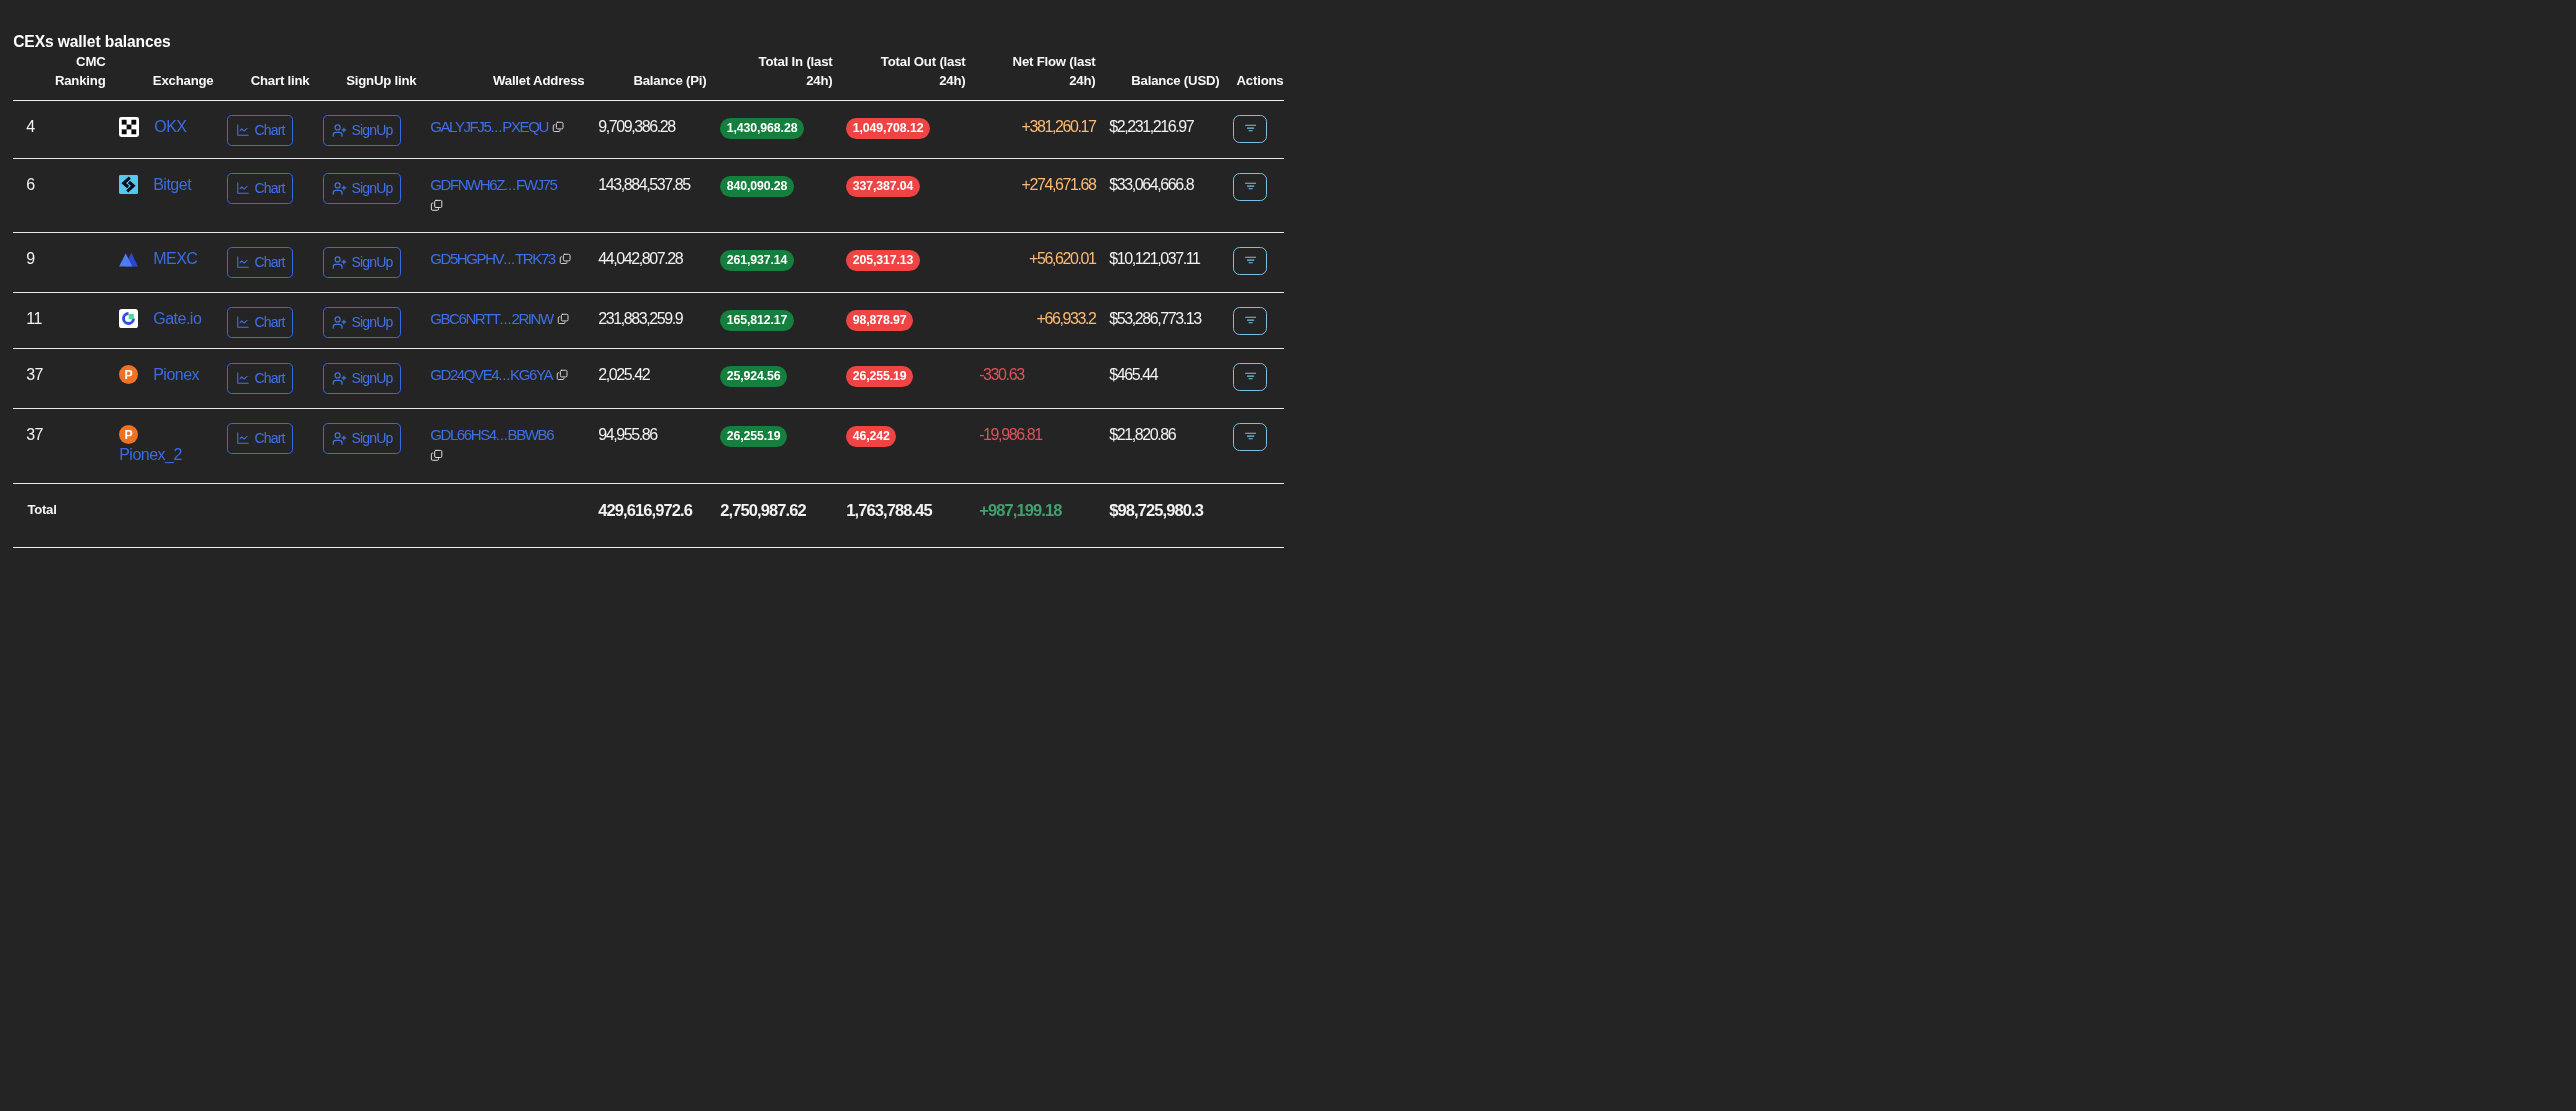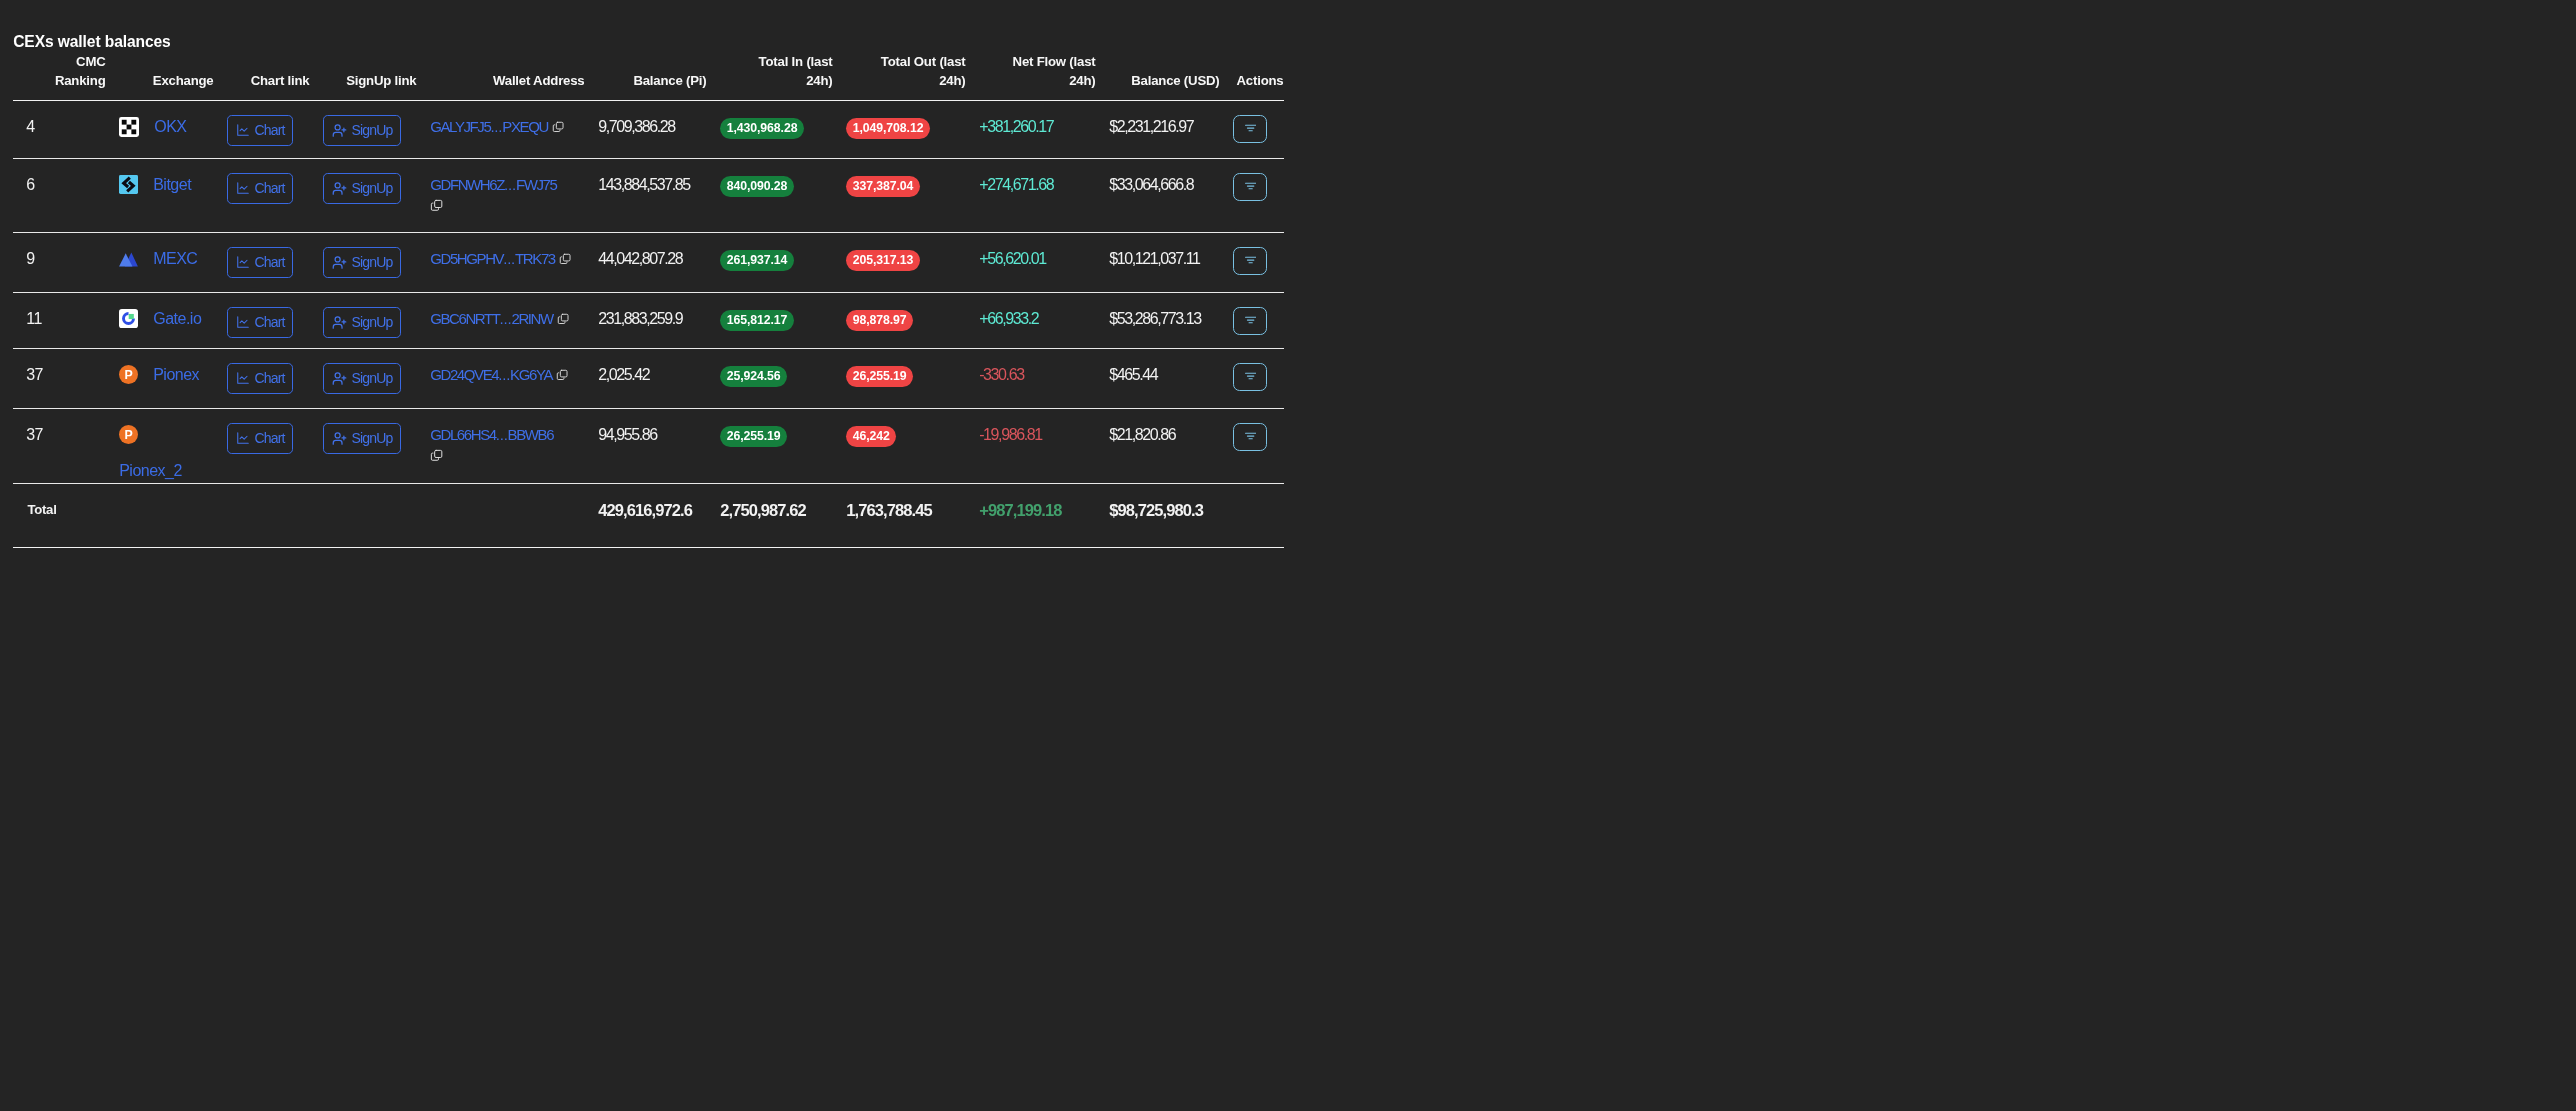--- a/index.html
+++ b/index.html
@@ -18,21 +18,21 @@
   tfoot tr { border-bottom:1.4px solid #f2f2f2; }
   td { vertical-align:top; padding:14px 0 0 13.7px; line-height:24.5px;
     font-size:16px; color:#f2f2f2; }
   .rank { letter-spacing:-0.5px; }
   a { text-decoration:none; }
   .xc { display:flex; align-items:center; gap:15px; height:24.5px; }
   .xname { color:#3b6ce6; font-size:16px; letter-spacing:-0.5px; }
   .addr { color:#3f6fe8; font-size:15px; letter-spacing:-1.4px; }
   .dots { letter-spacing:-0.2px; }
   .num { letter-spacing:-1.4px; }
-  .green { color:#5eead4; letter-spacing:-1.4px; }
+  .green { color:#fdba74; letter-spacing:-1.4px;text-align:right; }
   .red { color:#d9555c; letter-spacing:-1.4px;margin-top:24px; }
   .btn { display:inline-flex; align-items:center; gap:4.7px; height:31px;
     padding:0 7.5px; border:1.1px solid #3969e3; border-radius:4.7px;
     color:#4171e9; font-size:14px; letter-spacing:-0.8px; }
   .pill { display:inline-block; height:21px; line-height:21px; padding:0 6.6px;
     border-radius:10.4px; font-size:12.3px; font-weight:700; letter-spacing:-0.1px;
     color:#ffffff; vertical-align:middle; }
   .pg { background:#15803d; }
   .pr { background:#ef4444;text-align:right; }
   .pillline { line-height:26.4px; }
@@ -285,21 +285,21 @@
 
 <tr style="height:75px">
 <td class="rank">37</td>
 <td>
           <div style="padding-top:2.8px">
             <svg width="19" height="19" viewBox="0 0 20 20" style="display:block;font-size:17px">
               <circle cx="10" cy="10" r="10" fill="#ee7224"></circle>
               <text x="10.2" y="14.6" text-anchor="middle" font-family="Liberation Sans, sans-serif" font-size="13" font-weight="bold" fill="#ffffff">P</text>
             </svg>
           </div>
-<a class="xname" style="display:block;line-height:20px;margin-top:17px">Pionex_2</a>
+<a class="xname" style="display:block;line-height:20px;margin-top:1px">Pionex_2</a>
         </td>
 <td><a class="btn"><svg width="14" height="14" viewBox="0 0 24 24" fill="none" stroke="currentColor" stroke-width="1.8" stroke-linecap="round" stroke-linejoin="round" style="flex:0 0 auto">
               <path d="M3 3v18h18"></path>
               <path d="m19 9-5 5-4-4-3 3"></path>
             </svg> Chart</a></td>
 <td><a class="btn"><svg width="15" height="15" viewBox="0 0 24 24" fill="none" stroke="currentColor" stroke-width="2" stroke-linecap="round" stroke-linejoin="round" style="flex:0 0 auto">
               <path d="M16 21v-2a4 4 0 0 0-4-4H6a4 4 0 0 0-4 4v2"></path>
               <circle cx="9" cy="7" r="4"></circle>
               <line x1="19" x2="19" y1="8" y2="14"></line>
               <line x1="22" x2="16" y1="11" y2="11"></line>

